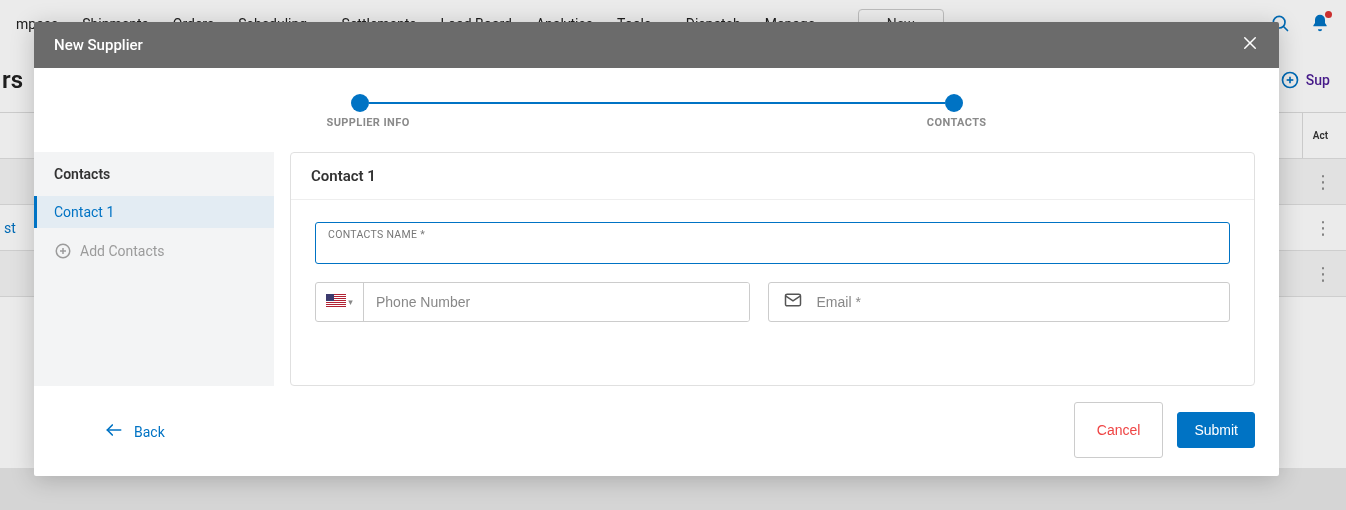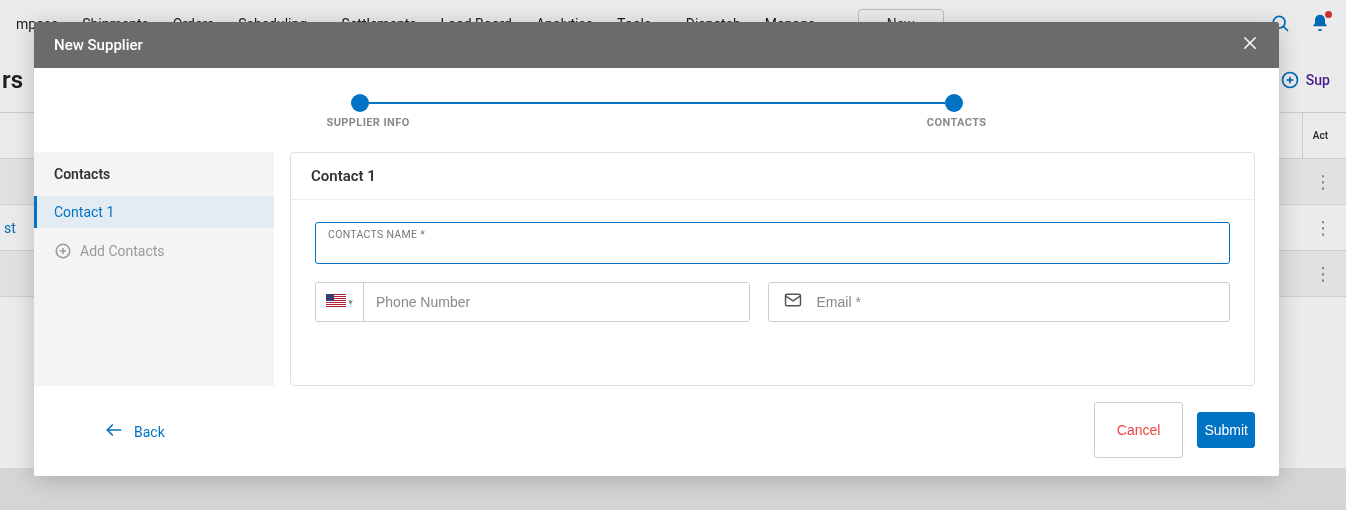--- a/index.html
+++ b/index.html
@@ -327,21 +327,21 @@
       color: #ef4444;
       padding: 19px 22px;
       font-size: 14px;
       border-radius: 3px;
       cursor: pointer;
     }
     .btn-submit {
       background: #0073c4;
       color: #fff;
       border: 1px solid #0073c4;
-      padding: 9px 6px;
+      padding: 9px 16px;
       font-size: 14px;
       border-radius: 3px;
       cursor: pointer;
     }
   </style>
 </head>
 <body>
 
 <div class="bg-nav">
   <span class="nav-item">mpass</span>

